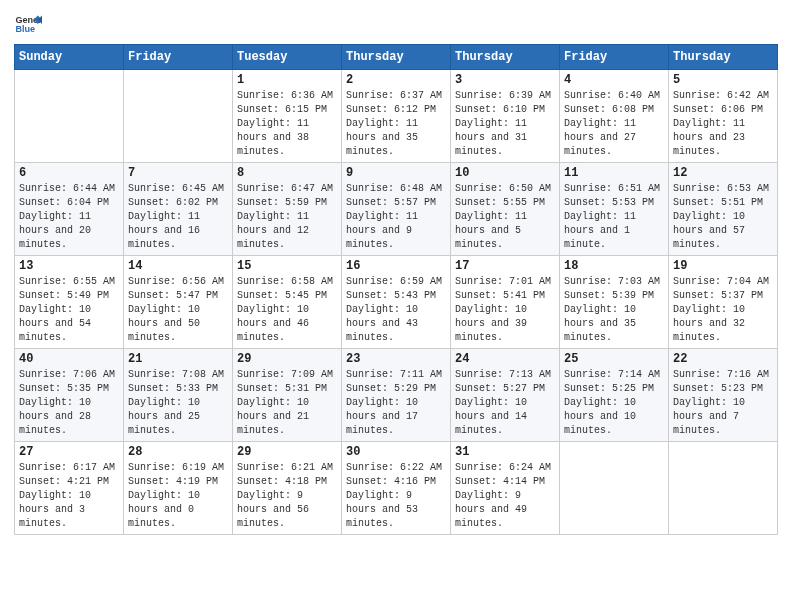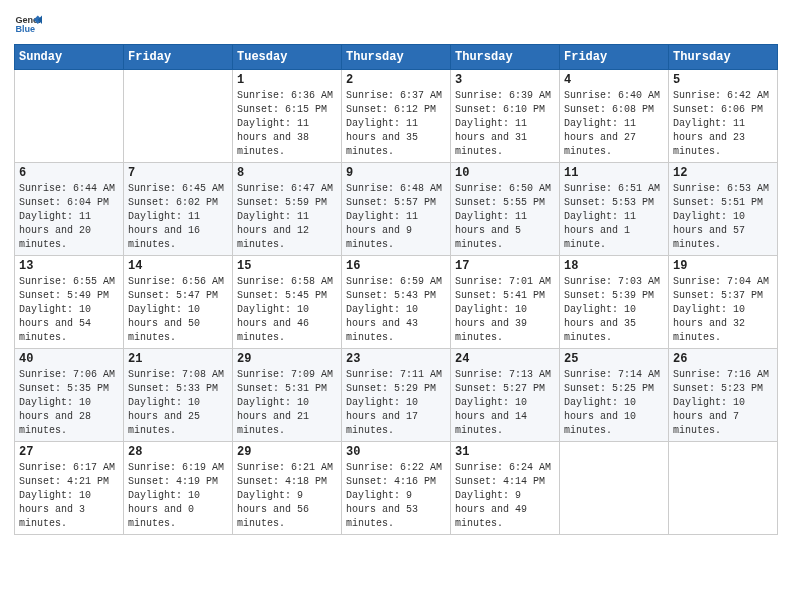--- a/index.html
+++ b/index.html
@@ -228,21 +228,21 @@
           </td>
           <td>
             <span class="day-number">24</span>
             <div class="cell-text">Sunrise: 7:13 AM<br>Sunset: 5:27 PM<br>Daylight: 10 hours and 14 minutes.</div>
           </td>
           <td>
             <span class="day-number">25</span>
             <div class="cell-text">Sunrise: 7:14 AM<br>Sunset: 5:25 PM<br>Daylight: 10 hours and 10 minutes.</div>
           </td>
           <td>
-            <span class="day-number">26</span>
+            <span class="day-number">22</span>
             <div class="cell-text">Sunrise: 7:16 AM<br>Sunset: 5:23 PM<br>Daylight: 10 hours and 7 minutes.</div>
           </td>
         </tr>
         <tr>
           <td>
             <span class="day-number">27</span>
             <div class="cell-text">Sunrise: 6:17 AM<br>Sunset: 4:21 PM<br>Daylight: 10 hours and 3 minutes.</div>
           </td>
           <td>
             <span class="day-number">28</span>

